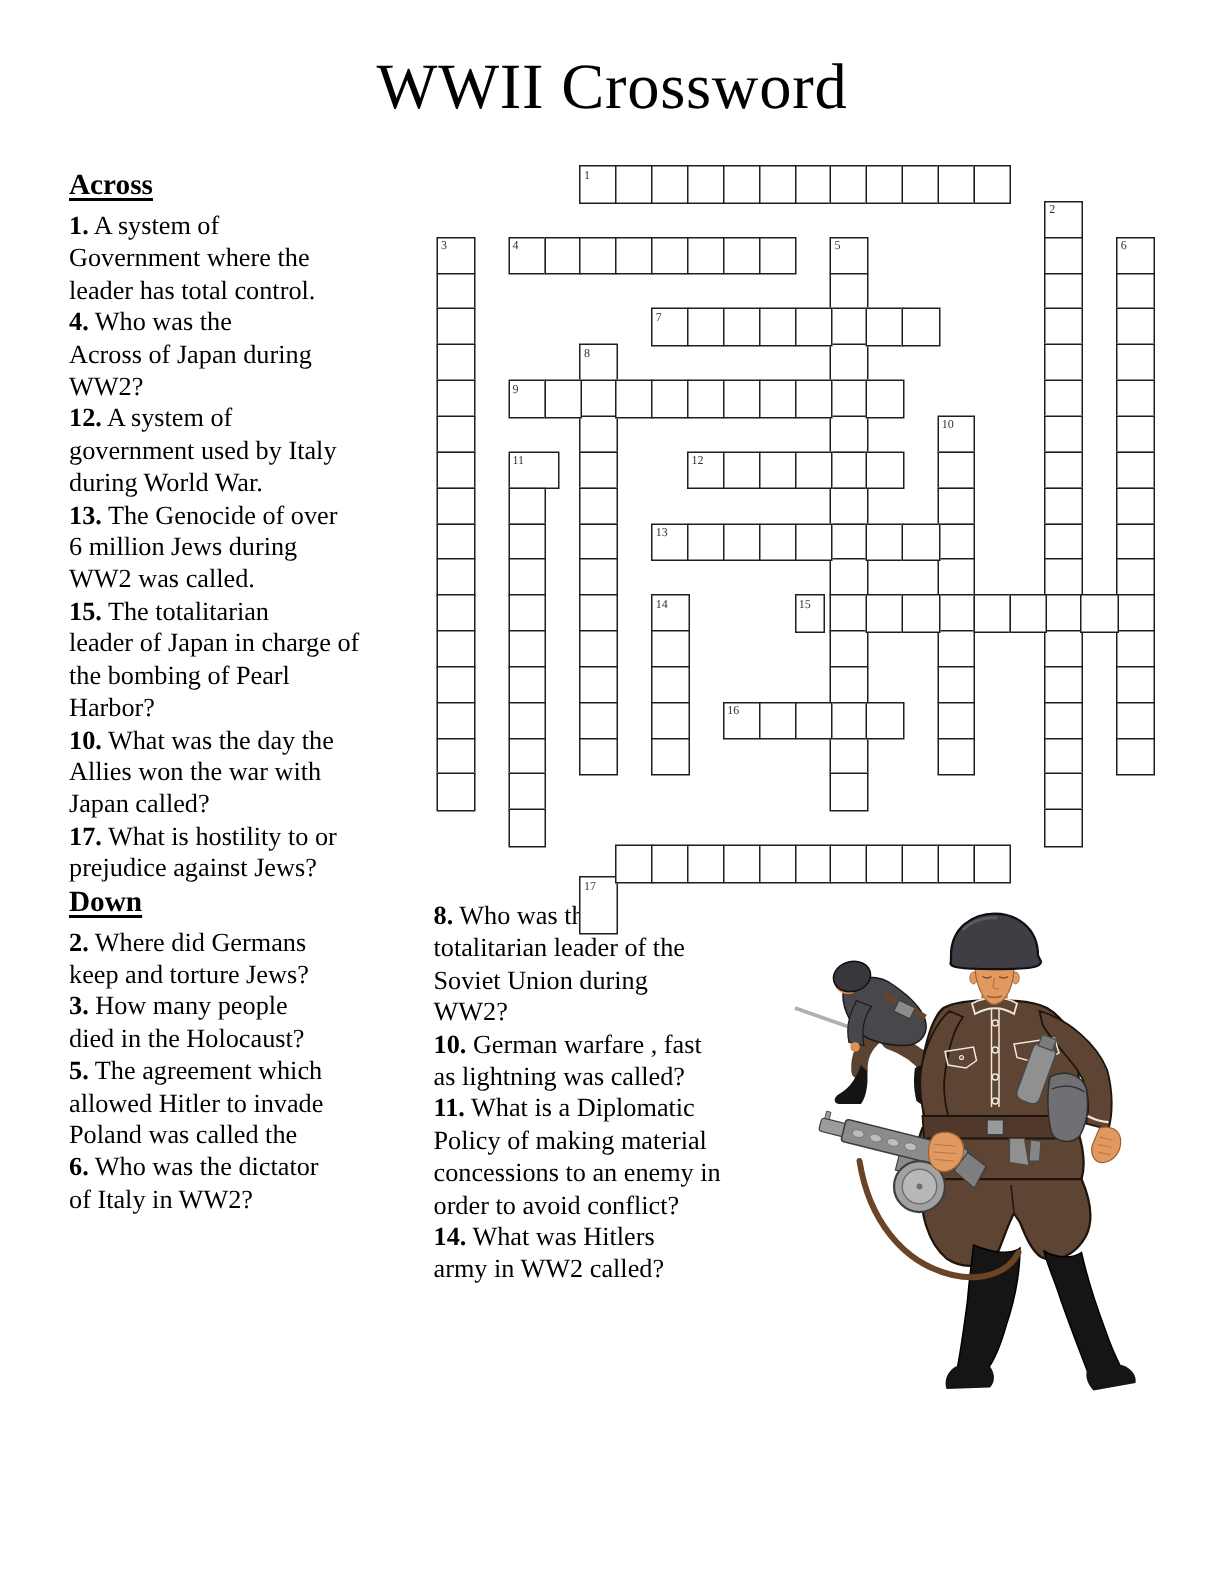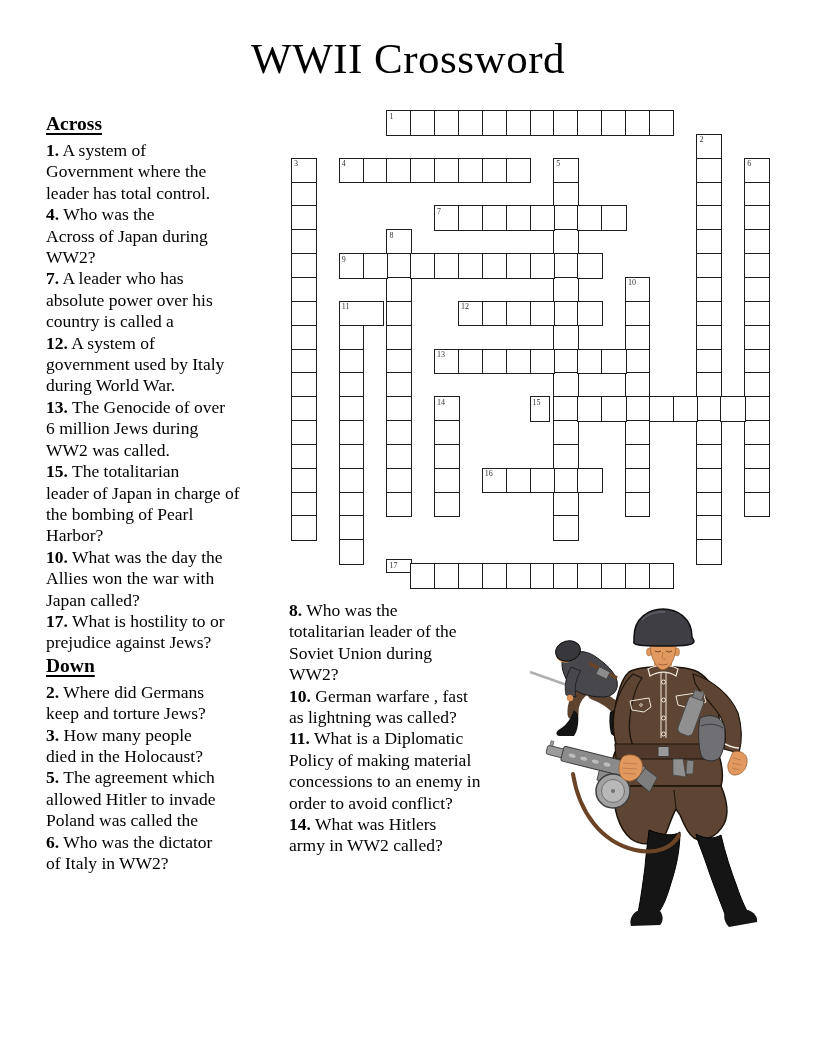--- a/index.html
+++ b/index.html
@@ -44,23 +44,20 @@
 
   <div class="clues-col" id="col-left">
     <div class="clue-header">Across</div>
     <div id="across-clues">
         <p class="clue"><span class="clue-num">1.</span> <span class="clue-text">A system of
 Government where the
 leader has total control.</span></p>
         <p class="clue"><span class="clue-num">4.</span> <span class="clue-text">Who was the
 Across of Japan during
 WW2?</span></p>
-        <p class="clue"><span class="clue-num">7.</span> <span class="clue-text">A leader who has
-absolute power over his
-country is called a</span></p>
         <p class="clue"><span class="clue-num">12.</span> <span class="clue-text">A system of
 government used by Italy
 during World War.</span></p>
         <p class="clue"><span class="clue-num">13.</span> <span class="clue-text">The Genocide of over
 6 million Jews during
 WW2 was called.</span></p>
         <p class="clue"><span class="clue-num">15.</span> <span class="clue-text">The totalitarian
 leader of Japan in charge of
 the bombing of Pearl
 Harbor?</span></p>
@@ -238,21 +235,21 @@
       </div>
       <div class="cell" style="left: 333.9px; top: 190.8px; width: 25.55px; height: 25.55px; border-color: rgb(30, 30, 30);"></div>
       <div class="cell" style="left: 333.9px; top: 214.65px; width: 25.55px; height: 25.55px; border-color: rgb(30, 30, 30);"></div>
       <div class="cell" style="left: 333.9px; top: 238.5px; width: 25.55px; height: 25.55px; border-color: rgb(30, 30, 30);"></div>
       <div class="cell" style="left: 333.9px; top: 262.35px; width: 25.55px; height: 25.55px; border-color: rgb(30, 30, 30);"></div>
       <div class="cell" style="left: 333.9px; top: 286.2px; width: 25.55px; height: 25.55px; border-color: rgb(30, 30, 30);"></div>
       <div class="cell" style="left: 333.9px; top: 310.05px; width: 25.55px; height: 25.55px; border-color: rgb(30, 30, 30);"></div>
       <div class="cell" style="left: 333.9px; top: 333.9px; width: 25.55px; height: 25.55px; border-color: rgb(30, 30, 30);"></div>
       <div class="cell" style="left: 333.9px; top: 357.75px; width: 25.55px; height: 25.55px; border-color: rgb(30, 30, 30);"></div>
       <div class="cell" style="left: 333.9px; top: 381.6px; width: 25.55px; height: 25.55px; border-color: rgb(30, 30, 30);"></div>
-      <div class="cell" style="left: 47.7px; top: 190.8px; width: 45px; height: 25.55px; border-color: rgb(30, 30, 30);">
+      <div class="cell" style="left: 47.7px; top: 190.8px; width: 34px; height: 25.55px; border-color: rgb(30, 30, 30);">
         <span class="cellnum">11</span>
       </div>
       <div class="cell" style="left: 47.7px; top: 214.65px; width: 25.55px; height: 25.55px; border-color: rgb(30, 30, 30);"></div>
       <div class="cell" style="left: 47.7px; top: 238.5px; width: 25.55px; height: 25.55px; border-color: rgb(30, 30, 30);"></div>
       <div class="cell" style="left: 47.7px; top: 262.35px; width: 25.55px; height: 25.55px; border-color: rgb(30, 30, 30);"></div>
       <div class="cell" style="left: 47.7px; top: 286.2px; width: 25.55px; height: 25.55px; border-color: rgb(30, 30, 30);"></div>
       <div class="cell" style="left: 47.7px; top: 310.05px; width: 25.55px; height: 25.55px; border-color: rgb(30, 30, 30);"></div>
       <div class="cell" style="left: 47.7px; top: 333.9px; width: 25.55px; height: 25.55px; border-color: rgb(30, 30, 30);"></div>
       <div class="cell" style="left: 47.7px; top: 357.75px; width: 25.55px; height: 25.55px; border-color: rgb(30, 30, 30);"></div>
       <div class="cell" style="left: 47.7px; top: 381.6px; width: 25.55px; height: 25.55px; border-color: rgb(30, 30, 30);"></div>
@@ -288,21 +285,21 @@
       <div class="cell" style="left: 310.05px; top: 286.2px; width: 25.55px; height: 25.55px; border-color: rgb(30, 30, 30);"></div>
       <div class="cell" style="left: 357.75px; top: 286.2px; width: 25.55px; height: 25.55px; border-color: rgb(30, 30, 30);"></div>
       <div class="cell" style="left: 381.6px; top: 286.2px; width: 25.55px; height: 25.55px; border-color: rgb(30, 30, 30);"></div>
       <div class="cell" style="left: 429.3px; top: 286.2px; width: 25.55px; height: 25.55px; border-color: rgb(30, 30, 30);"></div>
       <div class="cell" style="left: 190.8px; top: 357.75px; width: 25.55px; height: 25.55px; border-color: rgb(30, 30, 30);">
         <span class="cellnum">16</span>
       </div>
       <div class="cell" style="left: 214.65px; top: 357.75px; width: 25.55px; height: 25.55px; border-color: rgb(30, 30, 30);"></div>
       <div class="cell" style="left: 238.5px; top: 357.75px; width: 25.55px; height: 25.55px; border-color: rgb(30, 30, 30);"></div>
       <div class="cell" style="left: 286.2px; top: 357.75px; width: 25.55px; height: 25.55px; border-color: rgb(30, 30, 30);"></div>
-      <div class="cell" style="left: 95.4px; top: 449px; width: 25.55px; height: 14px; border-color: rgb(30, 30, 30);">
+      <div class="cell" style="left: 95.4px; top: 474px; width: 25.55px; height: 39px; border-color: rgb(30, 30, 30);">
         <span class="cellnum">17</span>
       </div>
       <div class="cell" style="left: 119.25px; top: 453.15px; width: 25.55px; height: 25.55px; border-color: rgb(30, 30, 30);"></div>
       <div class="cell" style="left: 143.1px; top: 453.15px; width: 25.55px; height: 25.55px; border-color: rgb(30, 30, 30);"></div>
       <div class="cell" style="left: 166.95px; top: 453.15px; width: 25.55px; height: 25.55px; border-color: rgb(30, 30, 30);"></div>
       <div class="cell" style="left: 190.8px; top: 453.15px; width: 25.55px; height: 25.55px; border-color: rgb(30, 30, 30);"></div>
       <div class="cell" style="left: 214.65px; top: 453.15px; width: 25.55px; height: 25.55px; border-color: rgb(30, 30, 30);"></div>
       <div class="cell" style="left: 238.5px; top: 453.15px; width: 25.55px; height: 25.55px; border-color: rgb(30, 30, 30);"></div>
       <div class="cell" style="left: 262.35px; top: 453.15px; width: 25.55px; height: 25.55px; border-color: rgb(30, 30, 30);"></div>
       <div class="cell" style="left: 286.2px; top: 453.15px; width: 25.55px; height: 25.55px; border-color: rgb(30, 30, 30);"></div>

